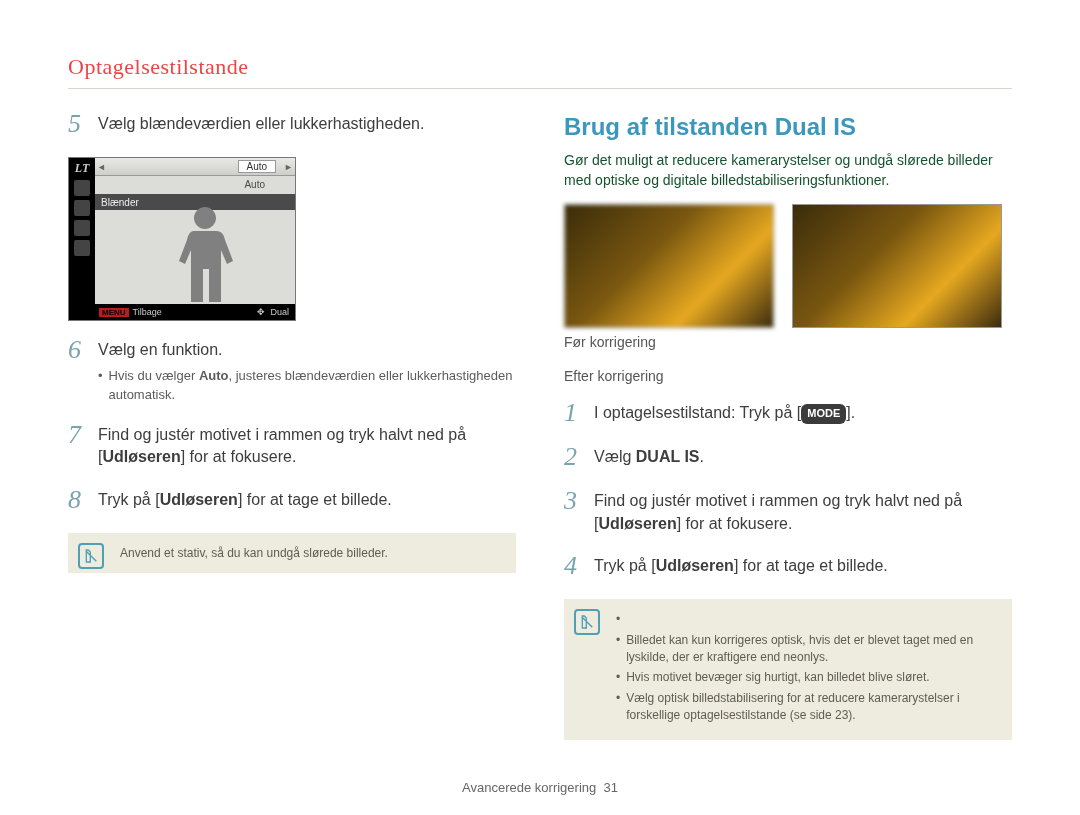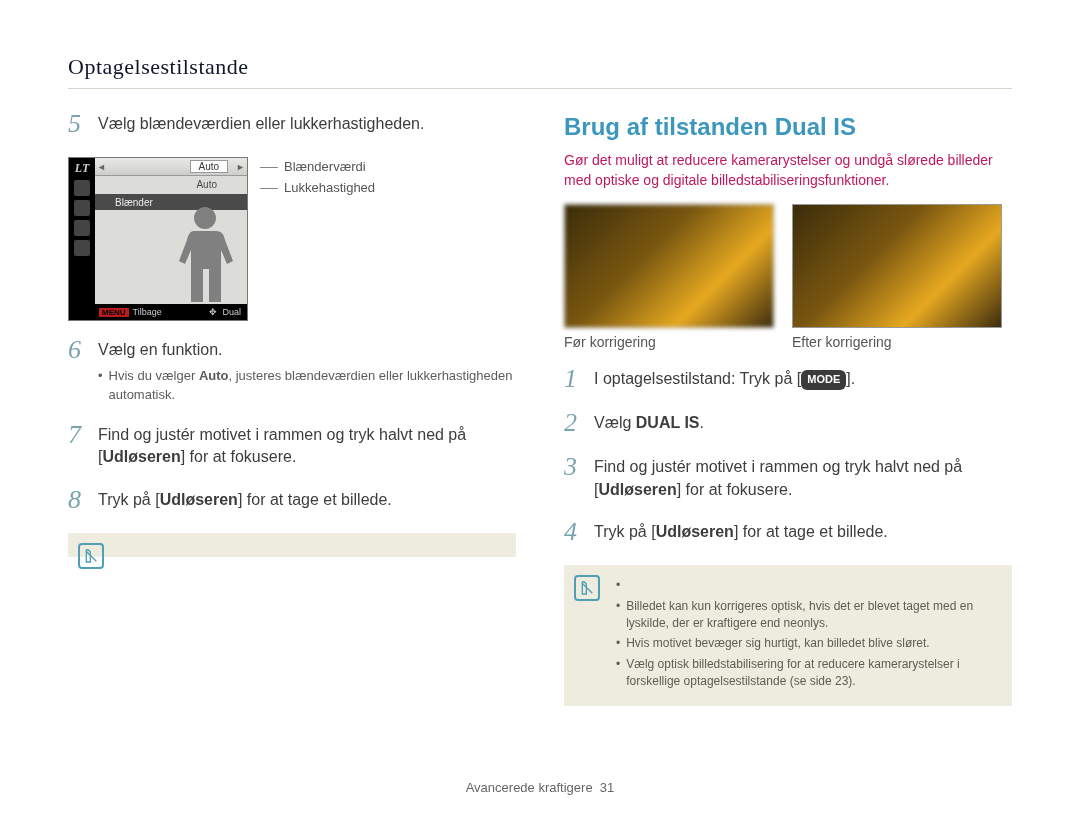--- a/index.html
+++ b/index.html
@@ -8,21 +8,21 @@
     color: #333;
     width: 1080px;
     height: 815px;
     background: #fff;
     position: relative;
     padding: 54px 68px 0 68px;
   }
   .page-header {
     font-family: serif;
     font-weight: 300;
-    color: #0f172a;
+    color: #ef4444;
     font-size: 22px;
     letter-spacing: 0.5px;
     margin-bottom: 8px;
   }
   hr.topline {
     border: none;
     border-top: 1px solid #d8d5cd;
     margin-bottom: 24px;
   }
   .columns {
@@ -81,47 +81,47 @@
   .note-list .li { display:flex; align-items:flex-start; margin-bottom:4px; }
   .note-list .li .blt { margin-right:6px; }
   .section-heading {
     color: #3c97bc;
     font-size: 24px;
     font-weight: 700;
     margin-bottom: 10px;
   }
   .intro-text {
     font-size: 14px;
-    color: #be185d;
+    color: #14532d;
     line-height: 1.4;
     margin-bottom: 14px;
   }
   .image-pair { display:flex; gap:18px; margin-bottom:6px; }
   .img-ph {
     width: 210px; height:124px;
     background: linear-gradient(135deg,#3a2c0a 0%,#7a5710 40%,#e6a820 70%,#3c2c0e 100%);
     border:1px solid #999;
   }
-  .caption-row { display:flex; gap:18px; margin-bottom:18px; }
+  .caption-row { display:flex; gap:18px; margin-bottom:18px;flex-direction:column; }
   .caption-row span { width:210px; font-size:14px; color:#555; }
   .mode-chip {
     display:inline-block;
     background:#3b3b3b;
     color:#fff;
     font-weight:bold;
     font-size:11px;
     padding:2px 6px;
     border-radius:6px;
     vertical-align: middle;
   }
   .key { font-weight: bold; }
   
   .camera-wrap { display:flex; align-items:flex-start; margin:10px 0 18px 0; }
   .camera-display {
-    width: 180px; height: 164px;
+    width: 228px; height: 164px;
     background:#dcdcd9;
     border:1px solid #777;
     position:relative;
     font-size:10px;
     color:#333;
   }
   .cam-side {
     width: 26px;
     background:#000;
     height:100%;
@@ -142,21 +142,21 @@
   .cam-top .ctlabel { margin-left:auto; background:#fff;border:1px solid #999;padding:0 8px;font-size:10px;margin-right:6px;}
   .cam-top .arrow { font-size:9px; color:#666; margin:0 2px;}
   .cam-row2 {
     position:absolute; left:26px; top:18px; right:0; height:16px;
     display:flex;align-items:center;justify-content:flex-end;
   }
   .cam-row2 span{ font-size:10px;color:#4a4a4a;margin-right:30px;}
   .cam-strip {
     position:absolute; left:26px; top:36px; right:0; height:16px;
     background:#4a4a4a; color:#eee; font-size:10px;
-    display:flex; align-items:center; padding-left:20px;
+    display:flex; align-items:center; padding-left:6px;
   }
   .cam-silhouette {
     position:absolute; left:95px; bottom:18px; width:82px; height:95px;
   }
   .cam-silhouette svg{width:100%;height:100%;}
   .cam-bottom {
     position:absolute; left:26px; right:0; bottom:0; height:16px;
     background:#000; color:#ccc; font-size:9px;
     display:flex; align-items:center;
   }
@@ -217,24 +217,20 @@
               <path fill="#808080" d="M40 0c6 0 11 5 11 11s-5 11-11 11-11-5-11-11S34 0 40 0zM29 24h22c6 0 8 4 9 9l8 21-6 3-6-14v52H44V62h-6v33H26V43l-6 14-6-3 8-21c1-5 3-9 7-9z"></path>
             </svg>
         </div>
         <div class="cam-bottom">
           <span class="menu">MENU</span>
           <span>Tilbage</span>
           <span class="arrows">✥</span>
           <span style="margin-right:6px">Dual</span>
         </div>
       </div>
-      <div class="cam-labels">
-        <div class="line">Blænderværdi</div>
-        <div class="line">Lukkehastighed</div>
-      </div>
     </div>
 
     <div class="step-row">
       <div class="step-num">6</div>
       <div class="step-text">
         <span>Vælg en funktion.</span>
         <div class="sub bullet-line">
           <span class="blt">•</span>
           <span>
             <span>Hvis du vælger </span><b>Auto</b><span>, justeres blændeværdien eller lukkerhastigheden automatisk.</span>
@@ -256,20 +252,21 @@
         <span>Tryk på [</span><span class="key">Udløseren</span><span>] for at tage et billede.</span>
       </div>
     </div>
 
     <div class="note-box">
       <div class="note-icon">
         <svg viewBox="0 0 24 24">
             <path fill="none" stroke="#4f9fb6" stroke-width="2" d="M4 4l16 16 M5 3h3l3 3v15H5z"></path>
           </svg>
       </div>
+      <span>Anvend et stativ, så du kan undgå slørede billeder.</span>
     </div>
 
   </div>
 
   <div class="col">
 
     <div class="section-heading">Brug af tilstanden Dual IS</div>
     <div class="intro-text">Gør det muligt at reducere kamerarystelser og undgå slørede billeder med optiske og digitale billedstabiliseringsfunktioner.</div>
 
     <div class="image-pair">
@@ -331,15 +328,15 @@
             <span class="blt">•</span>
             <span>Vælg optisk billedstabilisering for at reducere kamerarystelser i forskellige optagelsestilstande (se side 23).</span>
           </div>
       </div>
     </div>
 
   </div>
 </div>
 
 <div class="page-footer">
-  <span>Avancerede kraftigere</span>
+  <span>Avancerede korrigering</span>
   &nbsp;<span>31</span>
 </div>
 
 </body></html>

